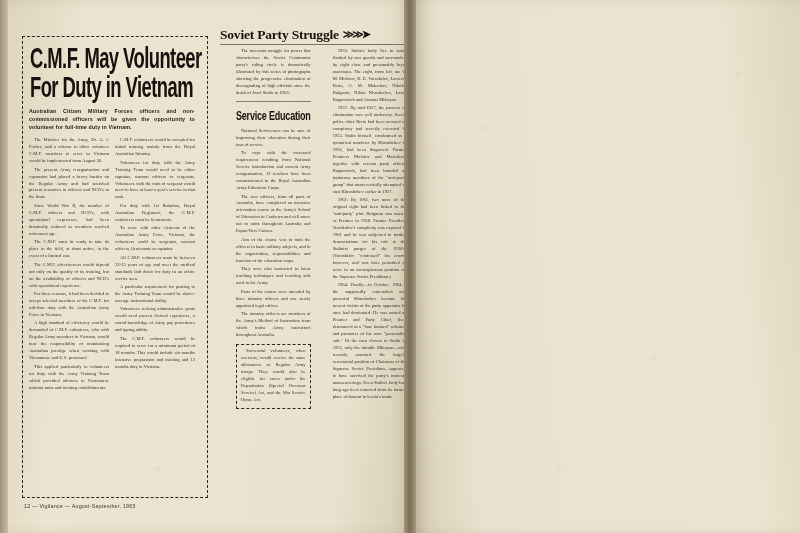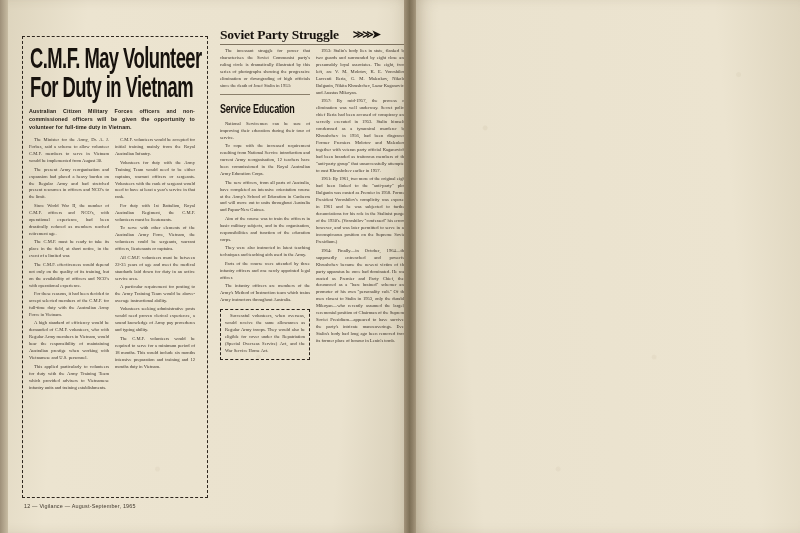--- a/index.html
+++ b/index.html
@@ -72,26 +72,26 @@
     position:absolute;left:16px;top:503px;
     font-family:"Liberation Sans",sans-serif;font-size:5.4px;color:#40382d;
     letter-spacing:.2px;
   }
 
   
   .sov{position:absolute;left:212px;top:28px;width:186px;}
   .sov-title{
     font-family:"Liberation Serif",serif;font-weight:bold;
     font-size:13.5px;color:#17120d;letter-spacing:-.2px;line-height:1;
-    display:flex;align-items:center;gap:14px;
+    display:flex;align-items:center;gap:4px;
   }
   .arrows{font-size:11px;letter-spacing:-2px;color:#17120d;}
   .sov-rule{border-bottom:.8px solid #7e7360;margin:2.5px 0 3px 0;}
   .sov-cols{display:flex;gap:6px;}
-  .sov-cols>div{width:50%;}
+  .sov-cols>div{width:50%;margin-left:16px;}
   .se-title{
     font-family:"Liberation Sans",sans-serif;font-weight:bold;
     font-size:9px;color:#17120d;letter-spacing:-.2px;
     transform:scaleY(1.35);transform-origin:left top;
     margin:7px 0 9px 0;white-space:nowrap;
   }
   .vol-rule{border-top:.8px solid #8a7f6b;margin:4px 0 3px 0;}
   .succ-box{
     border:1.4px dashed #2e261e;padding:3px 4px;margin-top:5px;
   }

